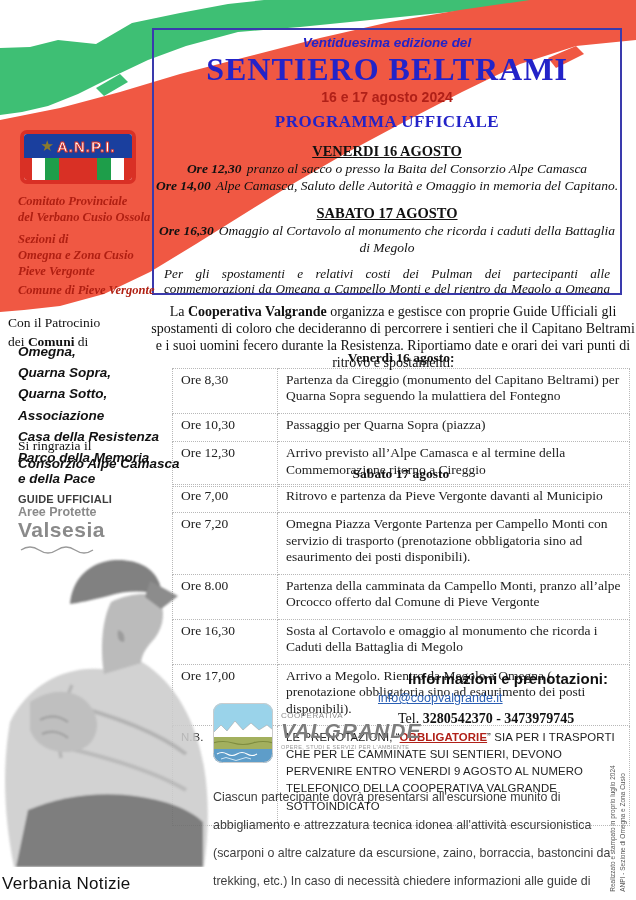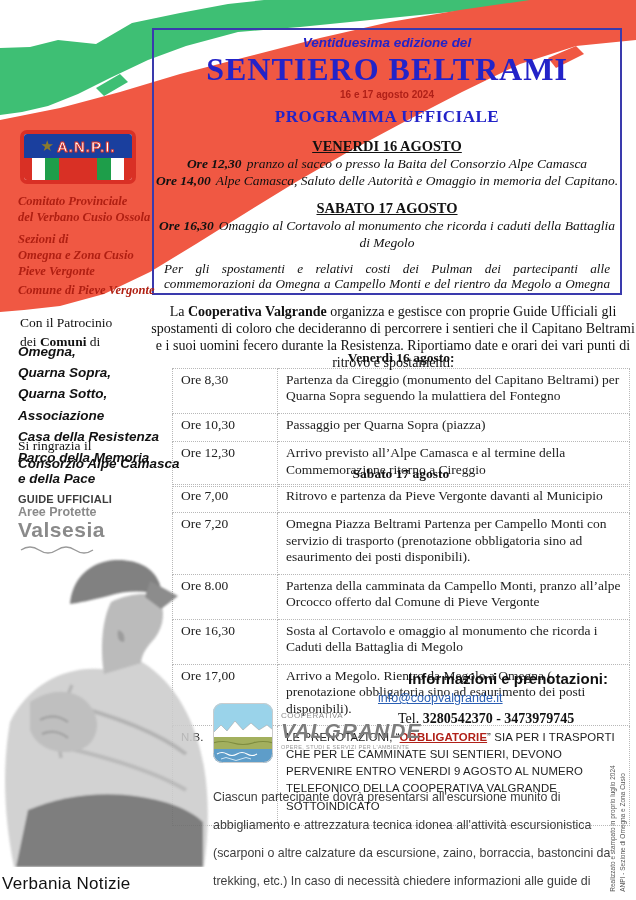--- a/index.html
+++ b/index.html
@@ -13,21 +13,21 @@
   .stroke-green{fill:var(--flag-green,#3ebf74);}
   .stroke-red{fill:var(--flag-red,#f05843);}
 
   
   #main-box{left:152px;top:28px;width:466px;height:263px;border:2px solid var(--box-border,#3a3aad);
             text-align:center;overflow:hidden;}
   .edition{margin-top:5px;font-size:13.5px;font-weight:bold;font-style:italic;
            color:var(--title-blue,#2323c8);font-family:"Liberation Sans",sans-serif;}
   .main-title{margin-top:3px;font-size:32px;font-weight:bold;letter-spacing:1px;
               color:var(--title-blue,#2323c8);line-height:1.05;}
-  .dates{margin-top:2px;font-size:10px;font-weight:bold;color:var(--date-red,#b02018);
+  .dates{margin-top:2px;font-size:14px;font-weight:bold;color:var(--date-red,#b02018);
          font-family:"Liberation Sans",sans-serif;}
   .subtitle{margin-top:7px;font-size:17px;font-weight:bold;letter-spacing:.5px;
             color:var(--title-blue,#2323c8);}
   .day-heading{margin-top:11px;font-size:14.5px;font-weight:bold;text-decoration:underline;color:#111;}
   .sched-line{font-size:13.5px;font-style:italic;line-height:1.28;color:#111;}
   .sched-time{font-weight:bold;margin-right:5px;}
   .transport{margin:9px 10px 0;text-align:justify;font-size:13.2px;font-style:italic;
              line-height:1.18;color:#111;}
 
   
@@ -77,21 +77,21 @@
              text-shadow:0 0 1px #d93025;}
   .anpi-bottom{height:22px;background:linear-gradient(90deg,
      #d93025 0 7%, #ffffff 7% 19%, #1e9e4a 19% 32%, #d93025 32% 68%,
      #1e9e4a 68% 81%, #ffffff 81% 93%, #d93025 93% 100%);}
 
   .side-red{color:var(--sidebar-red,#b01f12);font-family:Liberation Serif, serif;
             font-weight:bold;font-style:italic;font-size:12.5px;line-height:1.28;}
   #committee{left:18px;top:193px;width:140px;}
   #sections{left:18px;top:231px;width:140px;}
   #comune{left:18px;top:282px;width:150px;}
-  #patronage{left:20px;top:314px;width:150px;font-size:13.5px;line-height:1.4;color:#111;}
+  #patronage{left:8px;top:314px;width:150px;font-size:13.5px;line-height:1.4;color:#111;}
   #patronage-list{left:18px;top:341px;width:150px;font-family:"Liberation Sans",sans-serif;
                   font-weight:bold;font-style:italic;font-size:13.5px;line-height:1.57;color:#111;}
   #thanks{left:18px;top:438px;font-size:13.5px;color:#111;}
   #thanks-bold{left:18px;top:456px;font-family:"Liberation Sans",sans-serif;font-weight:bold;
                font-style:italic;font-size:13.5px;color:#111;}
 
   #valsesia{left:18px;top:494px;font-family:"Liberation Sans",sans-serif;line-height:1.05;}
   .vs-line1{font-size:11px;font-weight:800;letter-spacing:.2px;color:#3d3d3d;}
   .vs-line2{font-size:12.5px;font-weight:bold;color:#8a8a8a;}
   .vs-line3{font-size:21px;font-weight:bold;color:#8a8a8a;letter-spacing:.5px;}
@@ -177,21 +177,21 @@
     <table class="sched">
       <tbody>
 
           <tr>
             <td class="time">Ore  7,00</td>
             <td>Ritrovo e partenza da Pieve Vergonte davanti al Municipio</td>
           </tr>
 
           <tr>
             <td class="time">Ore  7,20</td>
-            <td>Omegna Piazza Beltrami Partenza per Campello Monti con servizio di trasporto (prenotazione obbligatoria sino ad esaurimento dei posti disponibili).</td>
+            <td>Omegna Piazza Vergonte Partenza per Campello Monti con servizio di trasporto (prenotazione obbligatoria sino ad esaurimento dei posti disponibili).</td>
           </tr>
 
           <tr>
             <td class="time">Ore 8.00</td>
             <td>Partenza della camminata da Campello Monti, pranzo all’alpe Orcocco offerto dal Comune di Pieve Vergonte</td>
           </tr>
 
           <tr>
             <td class="time">Ore 16,30</td>
             <td>Sosta al Cortavolo e omaggio al monumento che ricorda i Caduti della Battaglia di Megolo</td>

